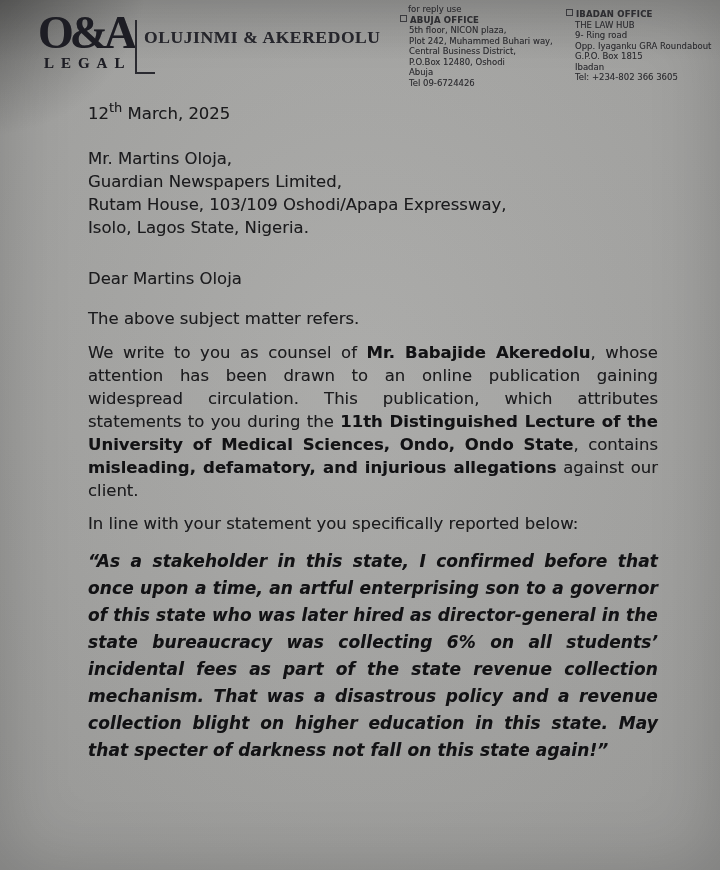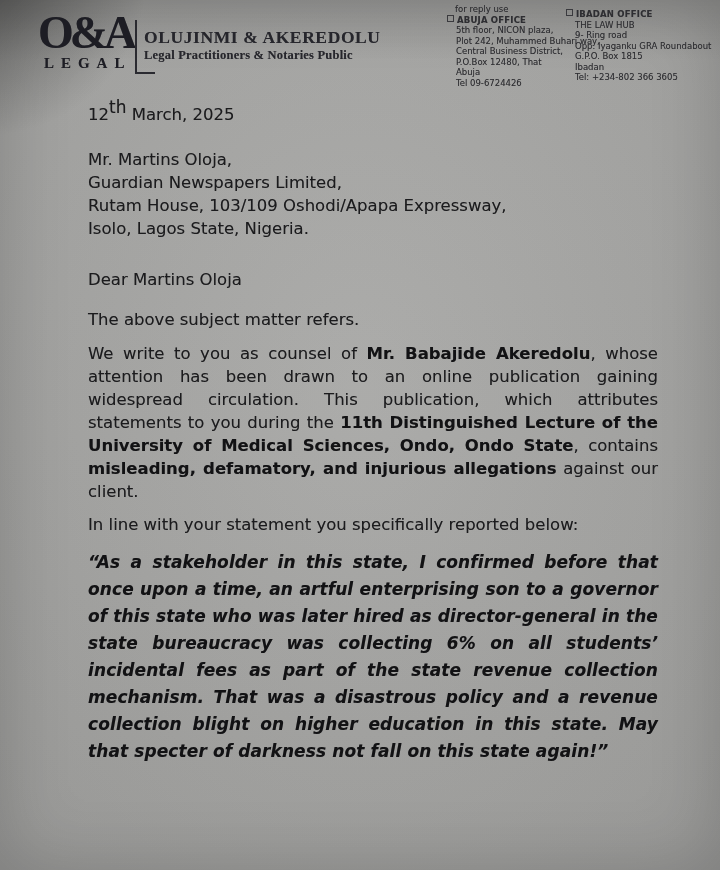--- a/index.html
+++ b/index.html
@@ -38,35 +38,35 @@
   .firm { position: absolute; left: 144px; top: 26px; color: #26262c; }
   .firm-name {
     font-family: "Liberation Serif", "DejaVu Serif", serif;
     font-weight: bold; font-size: 17.5px; letter-spacing: 0.6px; line-height: 22px;
   }
   .firm-subtitle {
     font-family: "Liberation Serif", "DejaVu Serif", serif;
     font-weight: bold; font-size: 12.5px; letter-spacing: 0.2px; line-height: 15px;
   }
   .office { position: absolute; font-size: 8.5px; line-height: 10.5px; color: #2e2e32; }
-  .office-abuja { left: 447px; top: 4px; width: 138px; }
+  .office-abuja { left: 400px; top: 4px; width: 138px; }
   .office-ibadan { left: 566px; top: 9px; width: 150px; }
   .reply-note { padding-left: 8px; }
   .office-name { font-weight: bold; letter-spacing: 0.2px; }
   .sq {
     display: inline-block; width: 5px; height: 5px; margin-right: 3px;
     border: 1px solid #3a3a3e; vertical-align: 1px;
   }
   .office-line { white-space: nowrap; }
   .office .indent { padding-left: 9px; }
 
   
   .body-content { padding: 0 62px 0 88px; font-size: 16.5px; line-height: 23px; }
   .date-line { margin-top: 6px; }
-  sup { font-size: 17px; }
+  sup { font-size: 13px; }
   .recipient { margin-top: 22px; }
   .salutation { margin-top: 28px; }
   .subject {
     margin: 16px auto 0 auto; width: 548px; text-align: center;
     font-weight: bold; font-size: 17px; line-height: 23.5px; letter-spacing: 0.1px; color: #141416;
   }
   .para { text-align: justify; }
   .para-refers { margin-top: 17px; }
   .para-counsel { margin-top: 11px; }
   .para-counsel b, .subject, .quote { color: #121214; }
@@ -83,30 +83,29 @@
 <div class="page">
 
   <div class="letterhead">
     <div class="logo">
       <div class="logo-main">O&amp;A</div>
       <div class="logo-sub">LEGAL</div>
     </div>
     <div class="logo-bracket"></div>
     <div class="firm">
       <div class="firm-name">OLUJINMI &amp; AKEREDOLU</div>
-      <div class="firm-subtitle">Legal Practitioners &amp; Notaries Public</div>
     </div>
 
     <div class="office office-abuja">
       <div class="reply-note">for reply use</div>
       <div class="office-line"><span class="sq"></span><span class="office-name">ABUJA OFFICE</span></div>
       <div class="office-line indent">5th floor, NICON plaza,</div>
       <div class="office-line indent">Plot 242, Muhammed Buhari way,</div>
       <div class="office-line indent">Central Business District,</div>
-      <div class="office-line indent">P.O.Box 12480, That</div>
+      <div class="office-line indent">P.O.Box 12480, Oshodi</div>
       <div class="office-line indent">Abuja</div>
       <div class="office-line indent">Tel 09-6724426</div>
     </div>
 
     <div class="office office-ibadan">
       <div class="office-line"><span class="sq"></span><span class="office-name">IBADAN OFFICE</span></div>
       <div class="office-line indent">THE LAW HUB</div>
       <div class="office-line indent">9- Ring road</div>
       <div class="office-line indent">Opp. Iyaganku GRA Roundabout</div>
       <div class="office-line indent">G.P.O. Box 1815</div>

